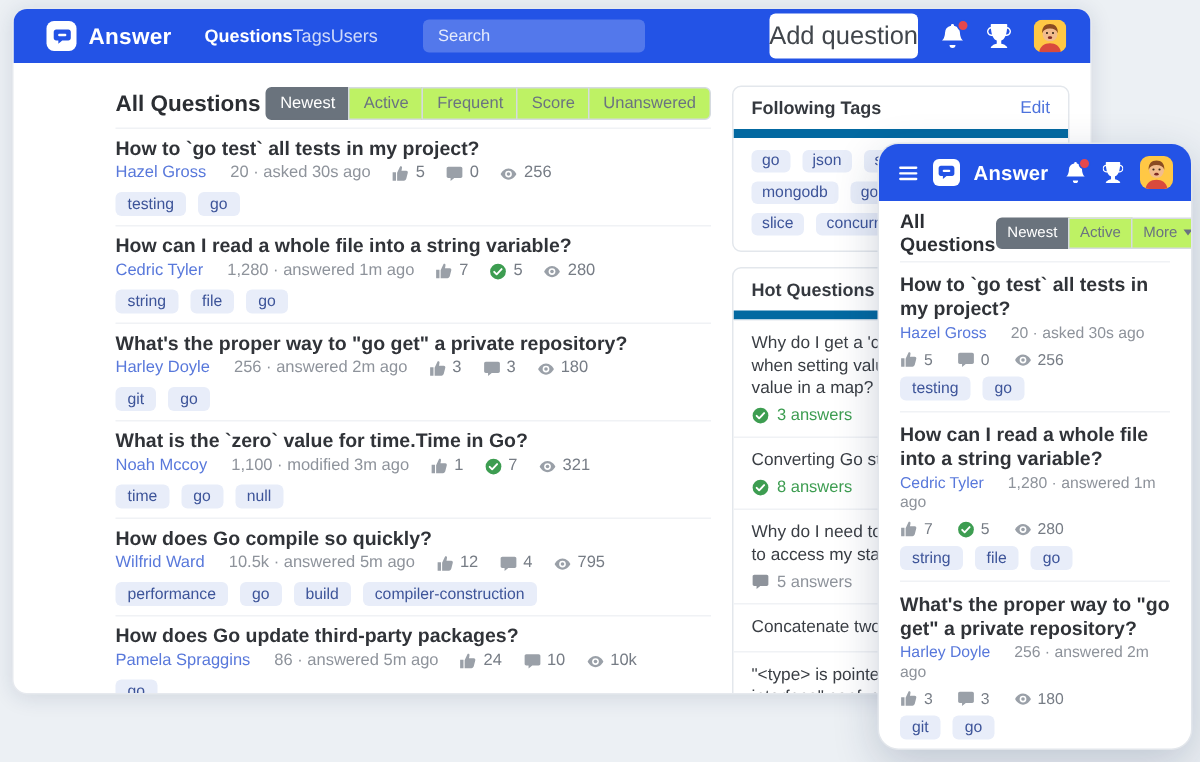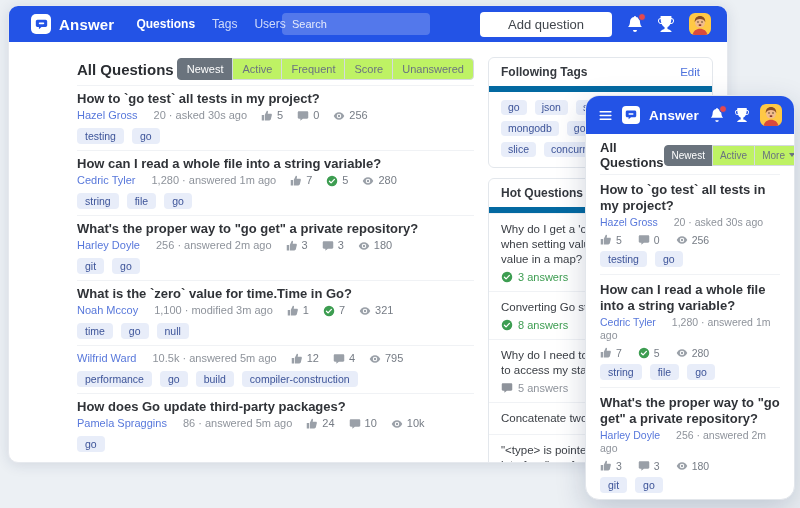--- a/index.html
+++ b/index.html
@@ -22,34 +22,34 @@
   .d-nav {
     height:36px; background:#2353E6; display:flex; align-items:center;
     padding:0 16px 0 22px; position:relative;
   }
   .logo-box {
     width:20px; height:20px; background:#fff; border-radius:5px;
     display:flex; align-items:center; justify-content:center;
   }
   .logo-box svg { width:13px; height:13px; }
   .brand { color:#fff; font-size:15px; font-weight:bold; margin-left:8px; letter-spacing:.2px; }
-  .d-links { display:flex; gap:17px; margin-left:22px; }
+  .d-links { display:flex; margin-left:22px; }
   .d-link { font-size:12px; color:rgba(255,255,255,.78); text-decoration:none; }
   .d-link.active { color:#fff; font-weight:bold; }
   .d-search {
     position:absolute; left:273px; top:7px; width:148px; height:22px;
     background:rgba(255,255,255,.22); border:none; border-radius:4px;
     padding:0 10px; font-size:11px; color:#fff; outline:none;
     font-family:"Liberation Sans", sans-serif;
   }
   .d-search::placeholder { color:rgba(255,255,255,.85); }
   .d-right { margin-left:auto; display:flex; align-items:center; gap:15px; }
   .btn-add {
     background:#fff; color:#41464C; border:none; border-radius:4px;
-    font-size:13px; padding:5px 28px; font-family:"Liberation Sans", sans-serif;
+    font-size:17px; padding:5px 0; font-family:"Liberation Sans", sans-serif;
     cursor:pointer;
   }
   .nav-ic { width:16px; height:16px; fill:#fff; display:block; }
   .bell-wrap { position:relative; display:block; }
   .bell-dot {
     position:absolute; right:-3px; top:-3px; width:8px; height:8px;
     background:#E5484D; border-radius:50%; border:1.5px solid #2353E6;
   }
   .avatar { width:22px; height:22px; border-radius:6px; overflow:hidden; display:block; }
   .avatar svg { width:100%; height:100%; display:block; }
@@ -347,20 +347,21 @@
           </span>
         </div>
         <div class="q-tags">
           <span class="tag">time</span>
           <span class="tag">go</span>
           <span class="tag">null</span>
         </div>
       </div>
 
       <div class="q">
+        <div class="q-title">How does Go compile so quickly?</div>
         <div class="q-meta">
           <a class="author">Wilfrid Ward</a>
           <span class="meta-text">10.5k · answered 5m ago</span>
           <span class="stats">
             <span class="stat">
                 <svg class="ic" viewBox="0 0 16 16">
                   <use href="#i-thumb"></use>
                 </svg>
                 <span>12</span>
               </span>

